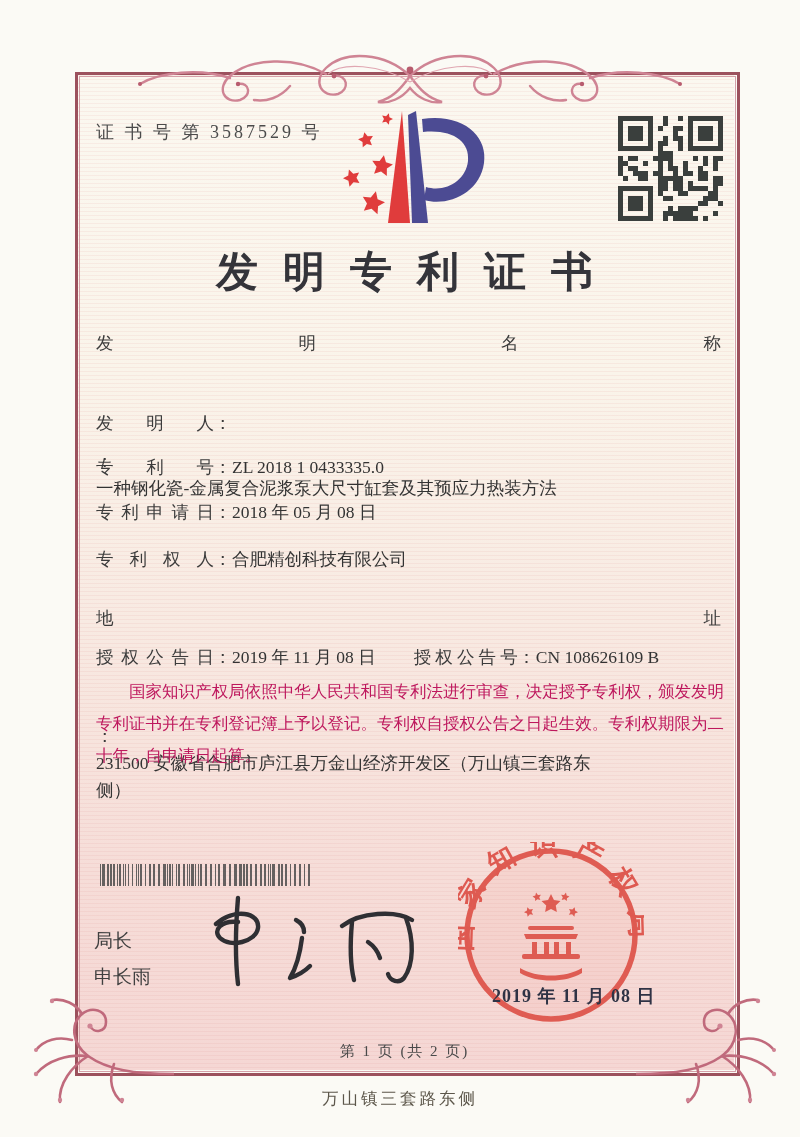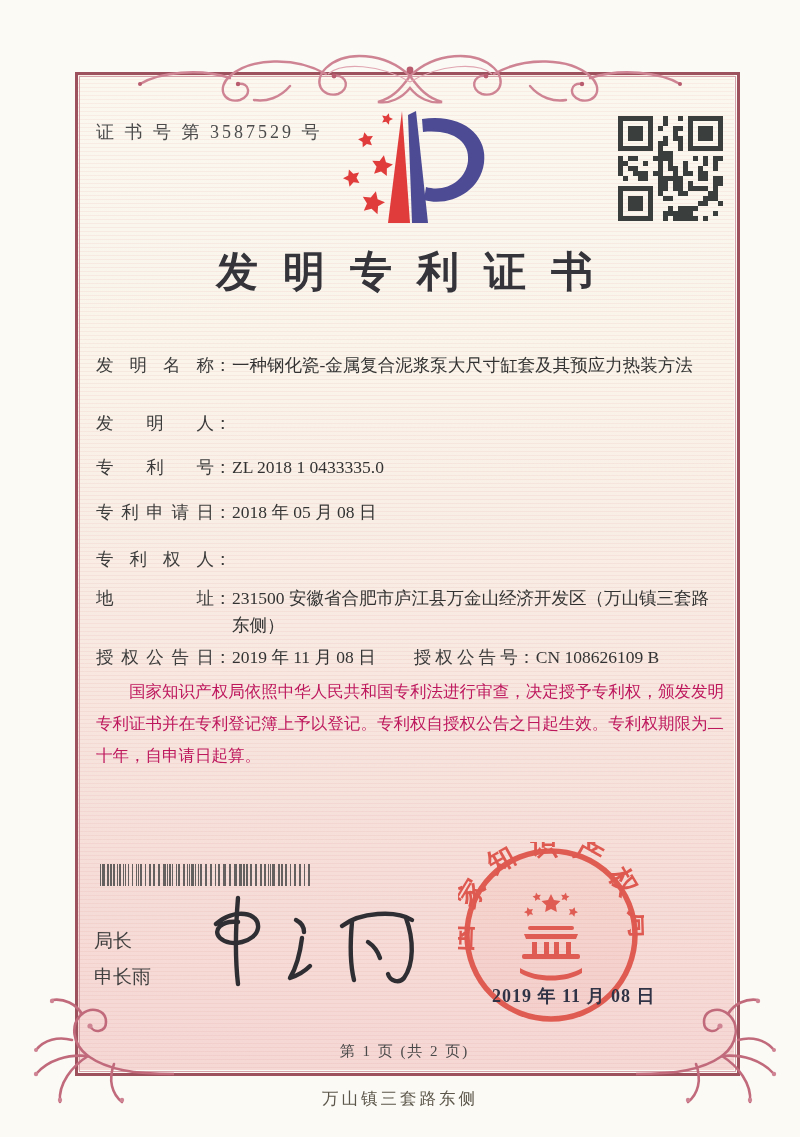--- a/index.html
+++ b/index.html
@@ -30,22 +30,22 @@
   .qr{left:618px;top:116px;z-index:3;}
   .title{
     left:75px;top:244px;width:659px;text-align:center;z-index:3;
     font-size:42px;font-weight:bold;color:#34343a;letter-spacing:25px;text-indent:25px;
   }
   
   .frow{left:96px;width:625px;z-index:3;font-size:17.5px;line-height:1.55;display:flex;}
   .flabel{flex:0 0 118px;text-align:justify;text-align-last:justify;color:#3c3c3c;}
   .fcolon{flex:0 0 18px;}
   .fvalue{flex:1;color:#333;}
-  .r1{top:352px;} .r2{top:410px;} .r3{top:454px;} .r4{top:499px;}
-  .r5{top:546px;} .r6{top:585px;} .r7{top:644px;}
+  .r1{top:330px;flex-direction:column;} .r2{top:410px;} .r3{top:454px;} .r4{top:499px;}
+  .r5{top:546px;} .r6{top:605px;flex-direction:column;} .r7{top:644px;}
   .dual{display:flex;gap:0;}
   .dual .pair{display:flex;}
   .dual .pair.right{margin-left:38px;}
   .dual .pair.right .flabel{flex:0 0 104px;}
   
   .paras{left:96px;top:676px;width:628px;z-index:3;font-size:16.5px;
     line-height:1.95;color:#be185d;text-align:justify;}
   .paras p{margin:0;text-indent:2em;}
   
   .barcode{left:100px;top:864px;z-index:3;}
@@ -402,20 +402,21 @@
   <span class="fvalue">ZL 2018 1 0433335.0</span>
 </div>
 <div class="abs frow r4">
   <span class="flabel">专利申请日</span>
   <span class="fcolon">：</span>
   <span class="fvalue">2018 年 05 月 08 日</span>
 </div>
 <div class="abs frow r5">
   <span class="flabel">专利权人</span>
   <span class="fcolon">：</span>
+  <span class="fvalue">合肥精创科技有限公司</span>
 </div>
 <div class="abs frow r6">
   <span class="flabel">地址</span>
   <span class="fcolon">：</span>
   <span class="fvalue" style="max-width:505px;">231500 安徽省合肥市庐江县万金山经济开发区（万山镇三套路东侧）</span>
 </div>
 <div class="abs frow r7 dual">
   <span class="pair">
     <span class="flabel">授权公告日</span>
     <span class="fcolon">：</span>

